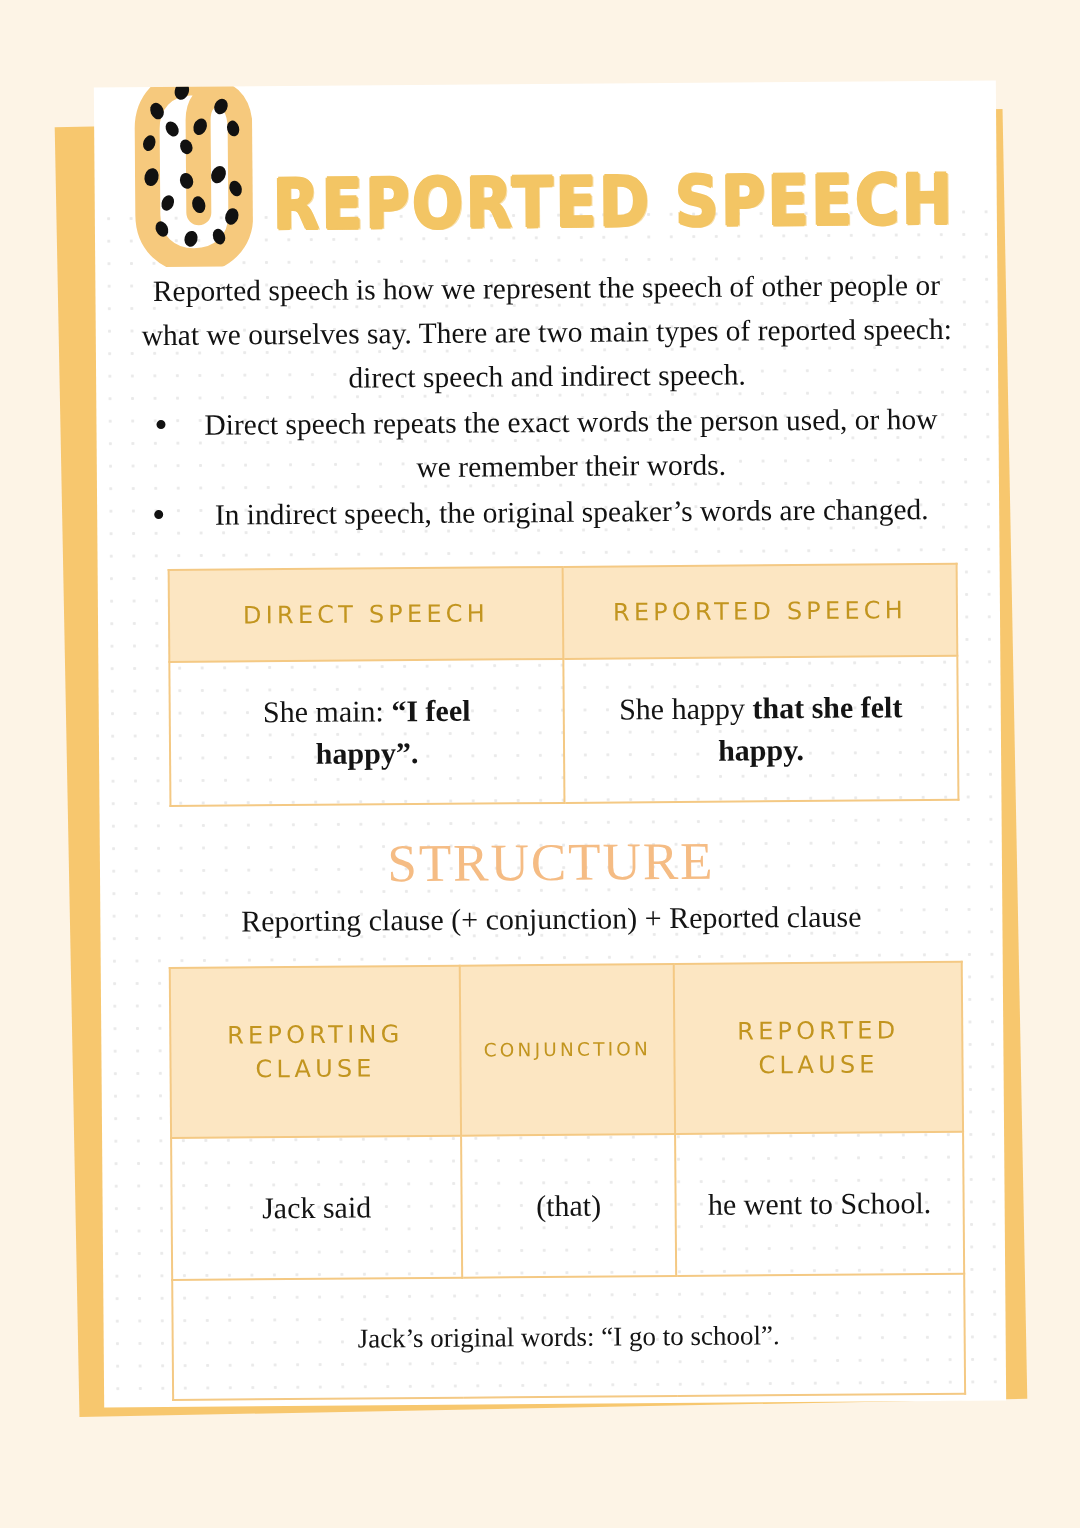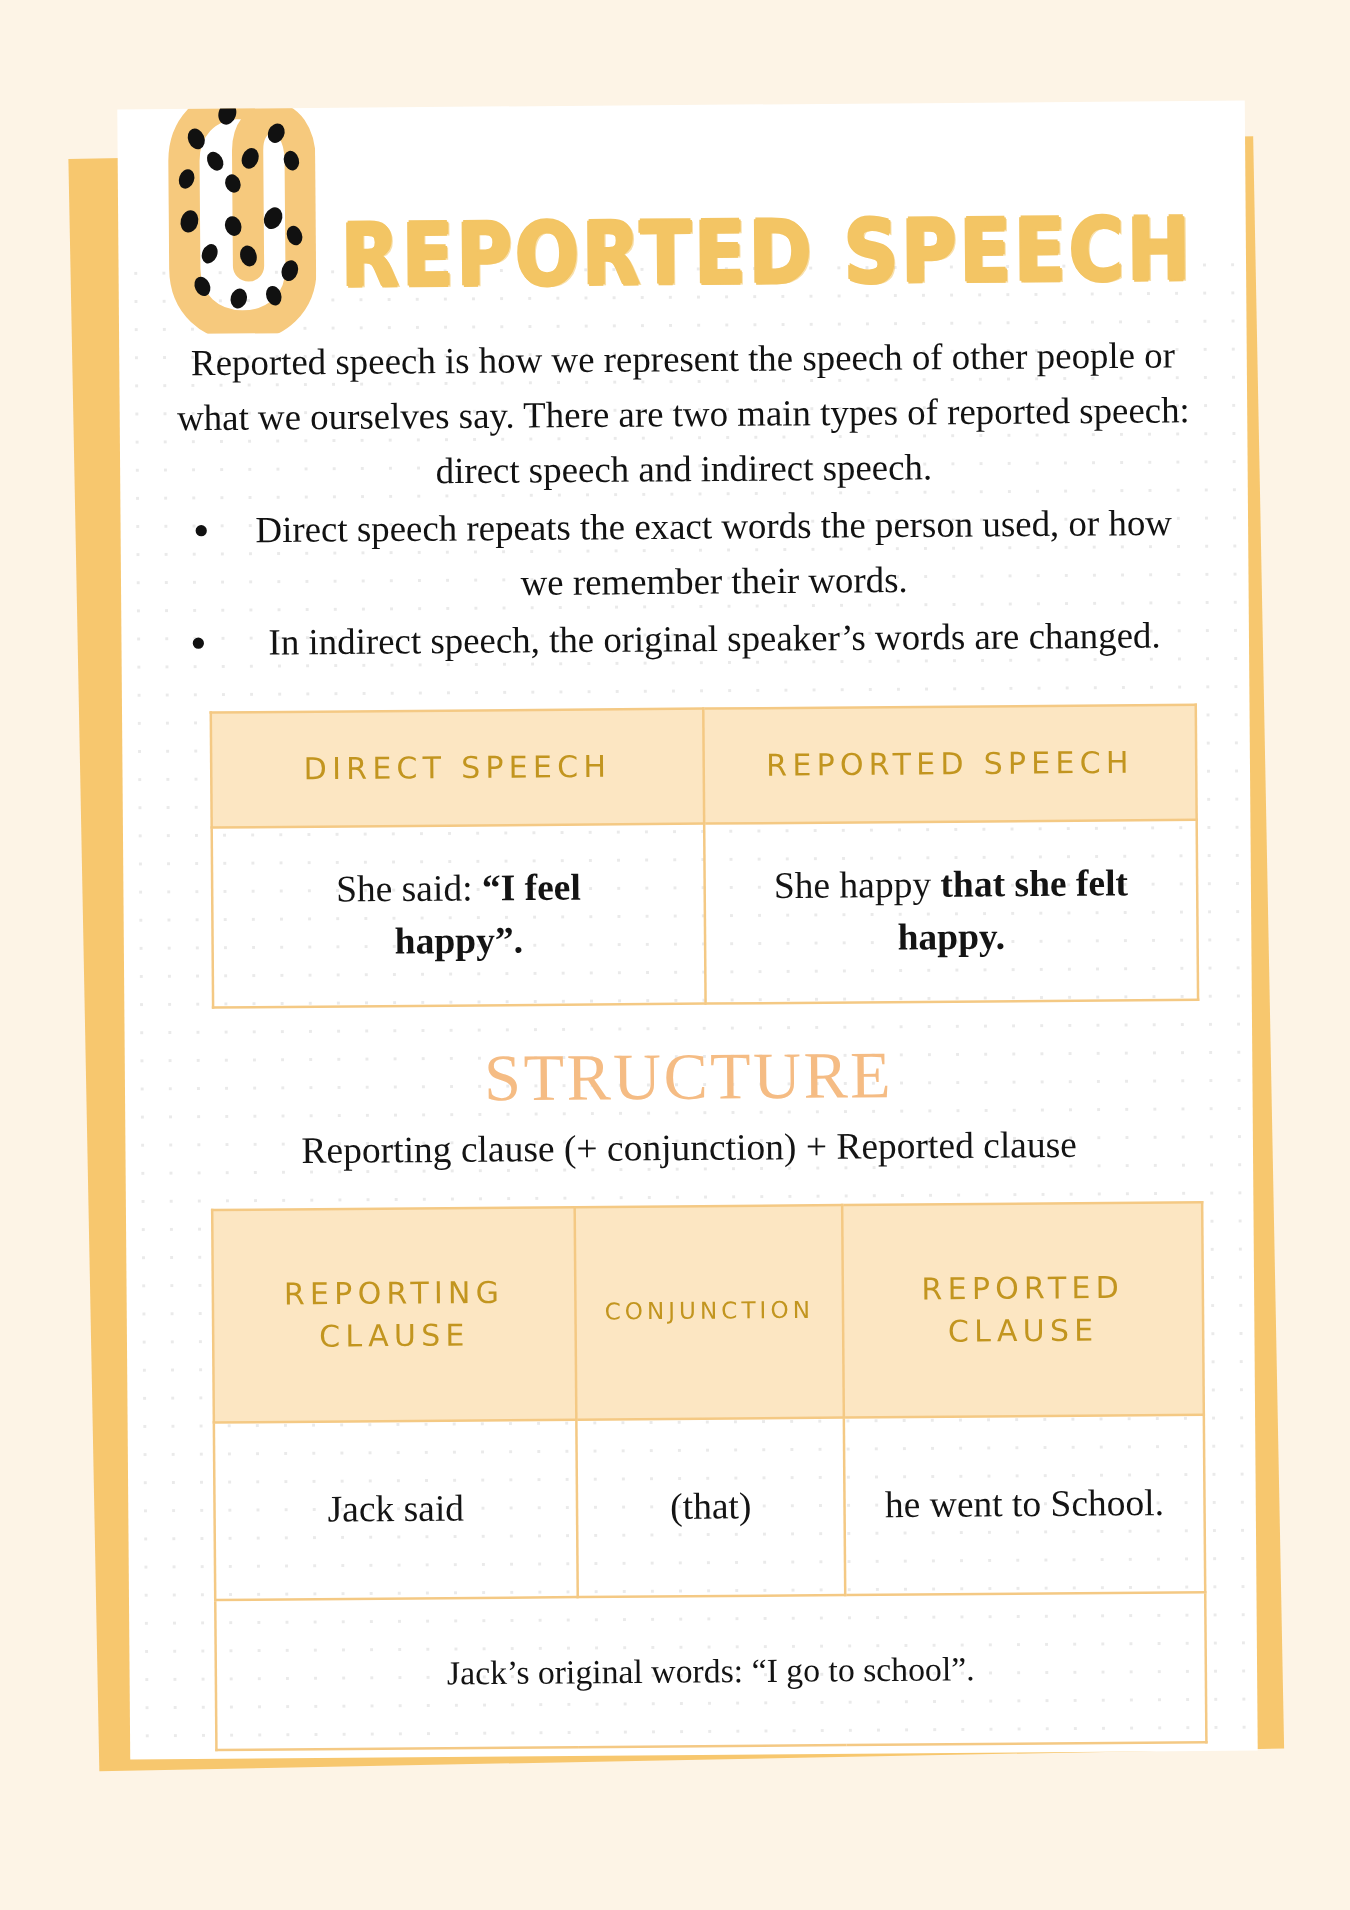--- a/index.html
+++ b/index.html
@@ -288,21 +288,21 @@
 
       <table class="tbl" id="table1">
         <tbody>
             <tr>
           <td class="head">DIRECT SPEECH</td>
           <td class="head">REPORTED SPEECH</td>
         </tr>
         <tr>
           <td class="body">
             <div class="cell-pad">
-              <span>She said: </span><span class="em">“I feel happy”.</span>
+              <span>She main: </span><span class="em">“I feel happy”.</span>
             </div>
           </td>
           <td class="body">
             <div class="cell-pad">
               <span>She happy </span><span class="em">that she felt happy.</span>
             </div>
           </td>
         </tr>
       </tbody>
         </table>

